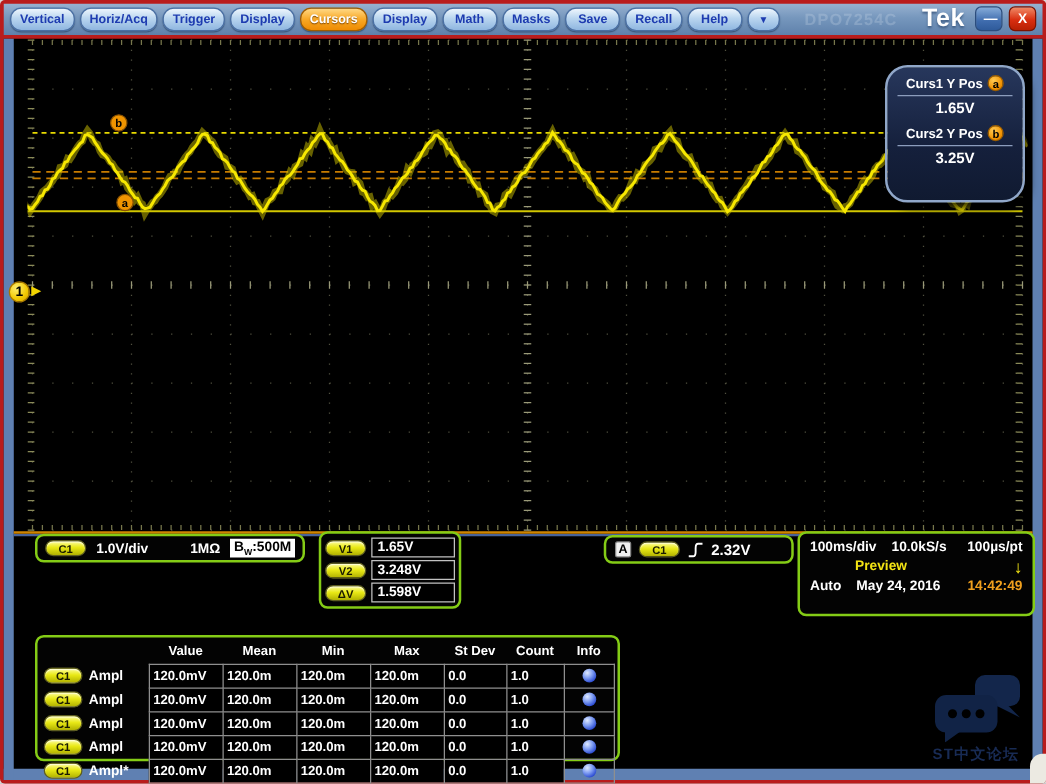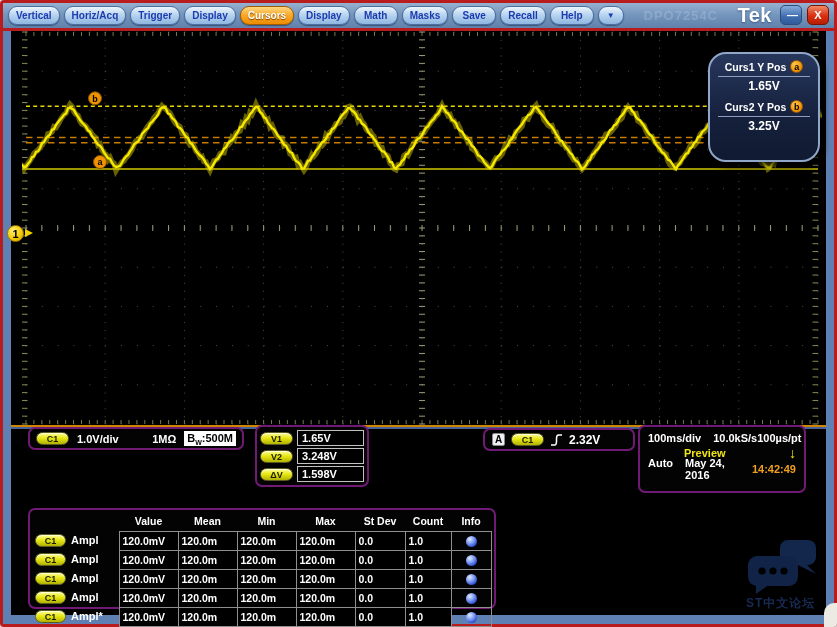--- a/index.html
+++ b/index.html
@@ -41,40 +41,40 @@
     background:linear-gradient(#27375c,#15203c 60%,#101a31);border:2px solid #90a7c9;border-radius:18px;
     box-shadow:3px 4px 7px rgba(0,0,0,.8);color:#fff;text-align:center;padding-top:6px;}
   .cpanel .lr{display:flex;justify-content:center;align-items:center;gap:4px;font-size:10.5px;font-weight:bold;}
   .cpanel .sep{border-top:1px solid #8c9dbd;margin:3px 8px 2px;}
   .cpanel .val{font-size:12px;font-weight:bold;margin-bottom:7px;}
   .obadge{display:inline-block;width:13px;height:13px;border-radius:50%;
     background:radial-gradient(circle at 35% 30%,#ffc952,#f29200 65%,#d07500);border:1px solid #9c5e00;
     color:#000;font-size:9px;font-weight:bold;line-height:13px;text-align:center;}
 
   
-  .rbox{position:absolute;background:#030303;border:2px solid #701a75;border-radius:7px;color:#fff;}
+  .rbox{position:absolute;background:#030303;border:2px solid #84cc16;border-radius:7px;color:#fff;}
   .pill{display:inline-block;min-width:33px;height:13px;padding:0 2px;border-radius:7px;
     background:linear-gradient(#fdfd9a,#e9e916 45%,#b2b200);border:1px solid #5c5c20;
     color:#1a1a00;font-size:9px;font-weight:bold;line-height:12px;text-align:center;
     box-shadow:inset 0 1px 1px rgba(255,255,255,.7);}
   .ch1box{left:17px;top:396px;width:216px;height:23px;display:flex;align-items:center;gap:8px;padding:0 6px;font-size:11px;font-weight:bold;}
   .whitefield{background:#fff;color:#000;padding:0 3px;height:15px;line-height:15px;font-weight:bold;}
   .whitefield sub{font-size:7px;}
   .mright{margin-left:auto;}
 
   .vbox{left:244px;top:394px;width:114px;height:62px;padding:2px 3px;}
   .vrow{display:flex;align-items:center;gap:4px;height:18px;}
   .vcell{border:1px solid #c2c2c2;width:82px;height:16px;line-height:15px;padding-left:4px;
      font-size:11px;font-weight:bold;background:#000;}
 
   .trigbox{left:472px;top:397px;width:152px;height:23px;display:flex;align-items:center;gap:6px;padding:0 7px;font-size:12px;font-weight:bold;}
   .abadge{display:inline-block;width:13px;height:13px;background:#f0f0f0;border:1px solid #888;
      color:#000;font-size:10px;font-weight:bold;line-height:12px;text-align:center;border-radius:2px;}
 
-  .acqbox{left:627px;top:394px;width:168px;height:68px;padding:3px 8px;font-size:11px;font-weight:bold;}
+  .acqbox{left:627px;top:394px;width:190px;height:68px;padding:3px 8px;font-size:11px;font-weight:bold;}
   .arow{display:flex;justify-content:space-between;height:15.5px;align-items:center;}
   .ylw{color:#f3e414;margin-left:36px;}
   .org{color:#f0a01e;}
   .darr{font-size:14px;line-height:10px;color:#f3e414;font-weight:bold;}
   .datecell{display:flex;gap:12px;}
 
   
   .meastbl{left:17px;top:477px;width:468px;height:101px;padding:2px 5px;}
   table{border-collapse:collapse;width:100%;table-layout:fixed;}
   th{font-size:10.5px;font-weight:bold;color:#fff;text-align:center;height:19px;padding:0;}

